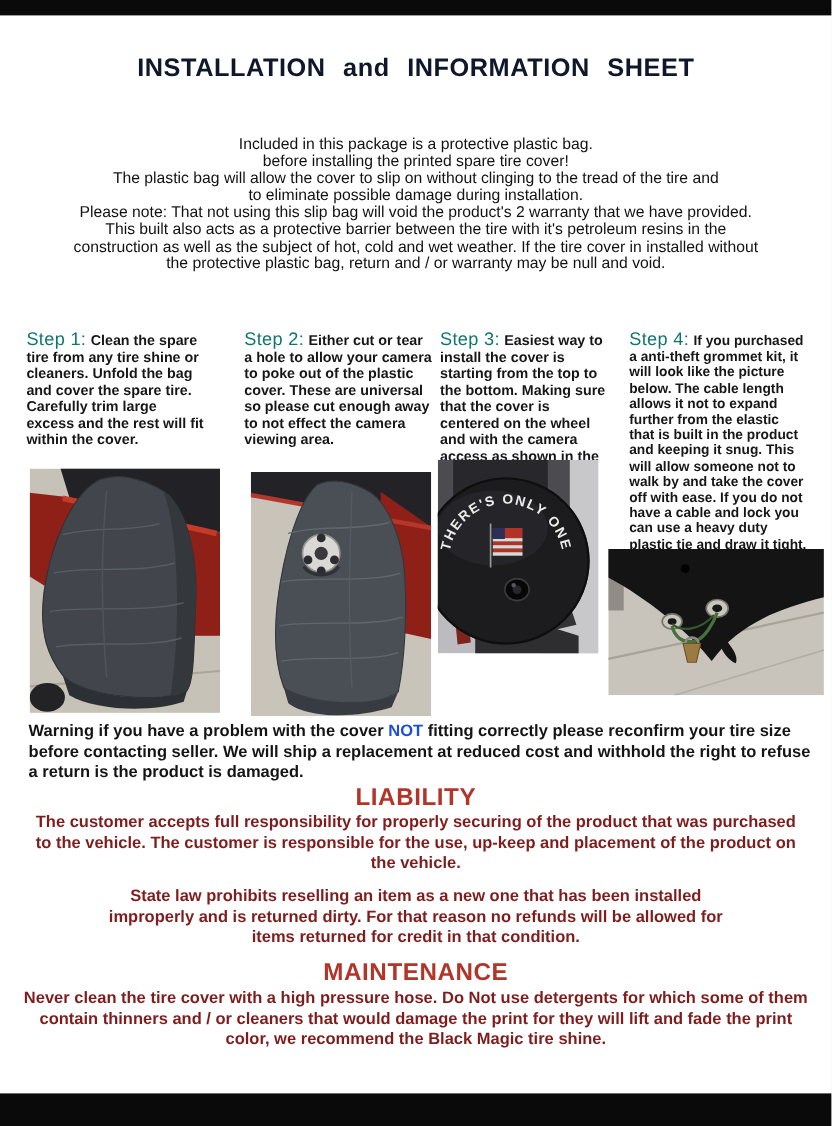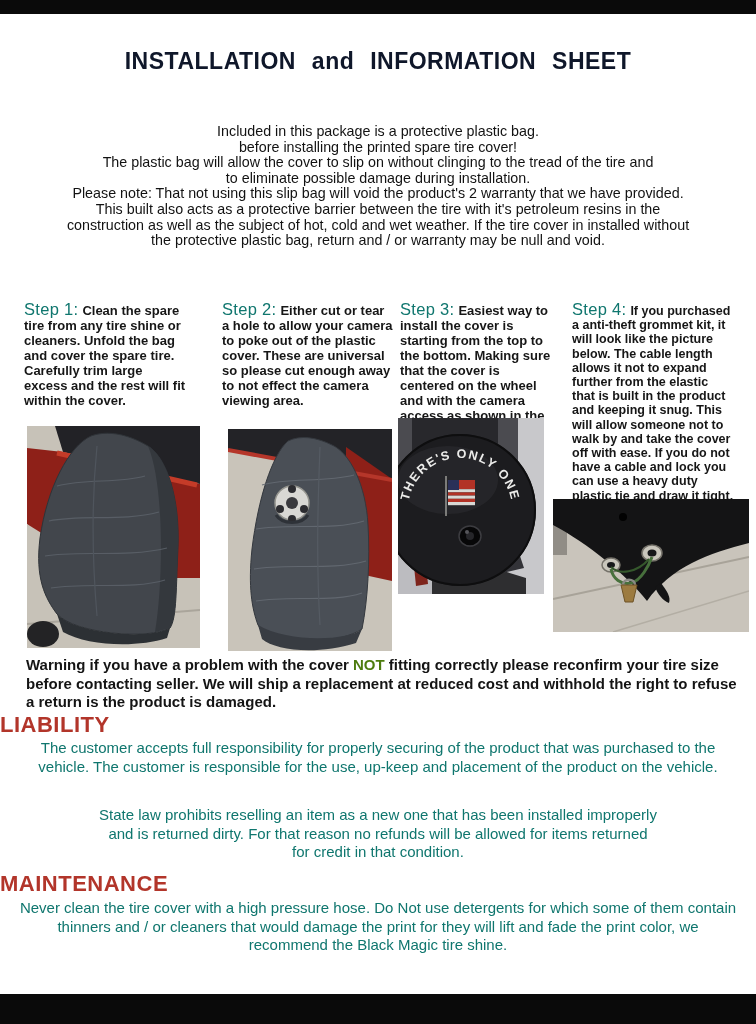--- a/index.html
+++ b/index.html
@@ -43,32 +43,32 @@
   .step-label{
     font-size:16.5px;font-weight:400;color:#0f766e;
     letter-spacing:.3px;margin-right:4px;
   }
   .photo{position:absolute;display:block;}
 
   .fit-warning{
     position:absolute;top:656px;left:26px;width:714px;
     font-size:15px;font-weight:700;line-height:18.6px;text-align:left;
   }
-  .red-word{color:#4d7c0f;}
+  .red-word{color:#1d4ed8;}
 
   .section-heading{
-    position:absolute;left:0;width:756px;text-align:left;
+    position:absolute;left:0;width:756px;text-align:center;
     font-size:22px;font-weight:700;letter-spacing:.5px;color:#b2352a;
   }
   .liability-heading{top:712px;}
   .maintenance-heading{top:871px;}
 
   .body-par{
-    position:absolute;font-size:15px;font-weight:400;line-height:18.6px;
-    text-align:center;color:#0f766e;
+    position:absolute;font-size:15px;font-weight:700;line-height:18.6px;
+    text-align:center;color:#7f1d1d;
   }
   .liability-p1{top:739px;left:28px;width:700px;}
   .liability-p2{top:806px;left:98px;width:560px;}
   .maintenance-p{top:899px;left:18px;width:720px;}
 </style>
 </head>
 <body>
 
 <div class="page">
 

